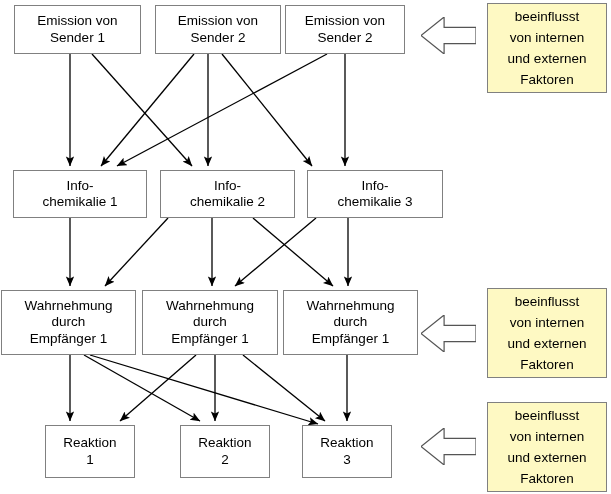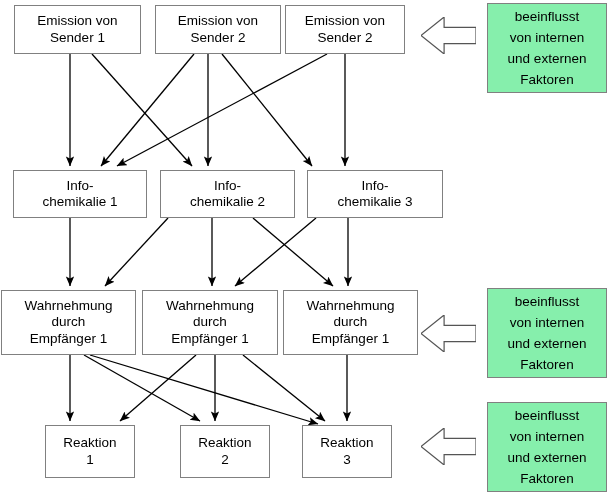--- a/index.html
+++ b/index.html
@@ -40,21 +40,21 @@
     text-align: center;
     font-size: 13.5px;
     line-height: 16.5px;
     white-space: pre-line;
     z-index: 2;
   }
   .note-box {
     position: absolute;
     box-sizing: border-box;
     border: 1px solid #808080;
-    background: #86efac;
+    background: #fef9c3;
     color: #000000;
     display: flex;
     align-items: center;
     justify-content: center;
     text-align: center;
     font-size: 13.5px;
     line-height: 21px;
     white-space: pre-line;
     z-index: 2;
   }

